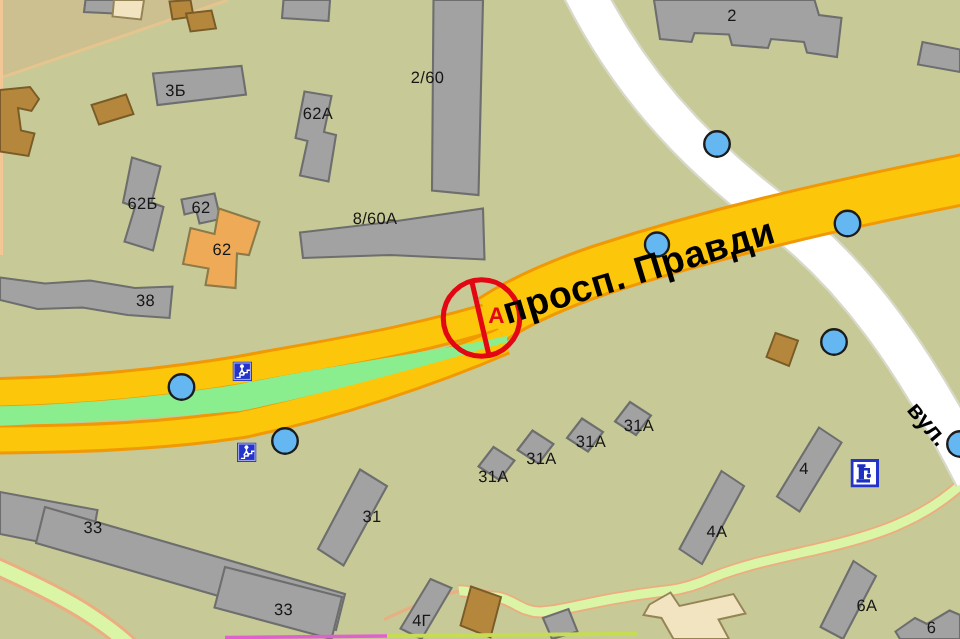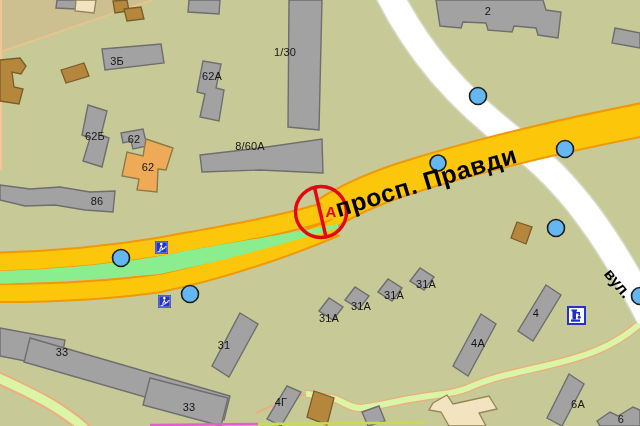--- a/index.html
+++ b/index.html
@@ -137,30 +137,30 @@
   <div class="labels">
     <span class="marker-letter">А</span>
     <span class="road-label">просп. Правди</span>
     <span class="vul-label">вул.</span>
 
     <span class="blabel" style="left:117px;top:61px">3Б</span>
     <span class="blabel" style="left:212px;top:76px">62А</span>
     <span class="blabel" style="left:95px;top:136px">62Б</span>
     <span class="blabel" style="left:134px;top:139px">62</span>
     <span class="blabel" style="left:148px;top:167px">62</span>
-    <span class="blabel" style="left:285px;top:52px">1/30</span>
+    <span class="blabel" style="left:285px;top:52px">2/60</span>
     <span class="blabel" style="left:250px;top:146px">8/60А</span>
-    <span class="blabel" style="left:97px;top:201px">86</span>
+    <span class="blabel" style="left:97px;top:201px">38</span>
     <span class="blabel" style="left:488px;top:11px">2</span>
     <span class="blabel" style="left:62px;top:352px">33</span>
     <span class="blabel" style="left:189px;top:407px">33</span>
-    <span class="blabel" style="left:224px;top:345px">31</span>
+    <span class="blabel" style="left:248px;top:345px">31</span>
     <span class="blabel" style="left:329px;top:318px">31А</span>
     <span class="blabel" style="left:361px;top:306px">31А</span>
     <span class="blabel" style="left:394px;top:295px">31А</span>
     <span class="blabel" style="left:426px;top:284px">31А</span>
-    <span class="blabel" style="left:281px;top:402px">4Г</span>
-    <span class="blabel" style="left:478px;top:343px">4А</span>
+    <span class="blabel" style="left:281px;top:414px">4Г</span>
+    <span class="blabel" style="left:478px;top:355px">4А</span>
     <span class="blabel" style="left:536px;top:313px">4</span>
     <span class="blabel" style="left:578px;top:404px">6А</span>
     <span class="blabel" style="left:621px;top:419px">6</span>
   </div>
 </div>
 
 </body></html>

